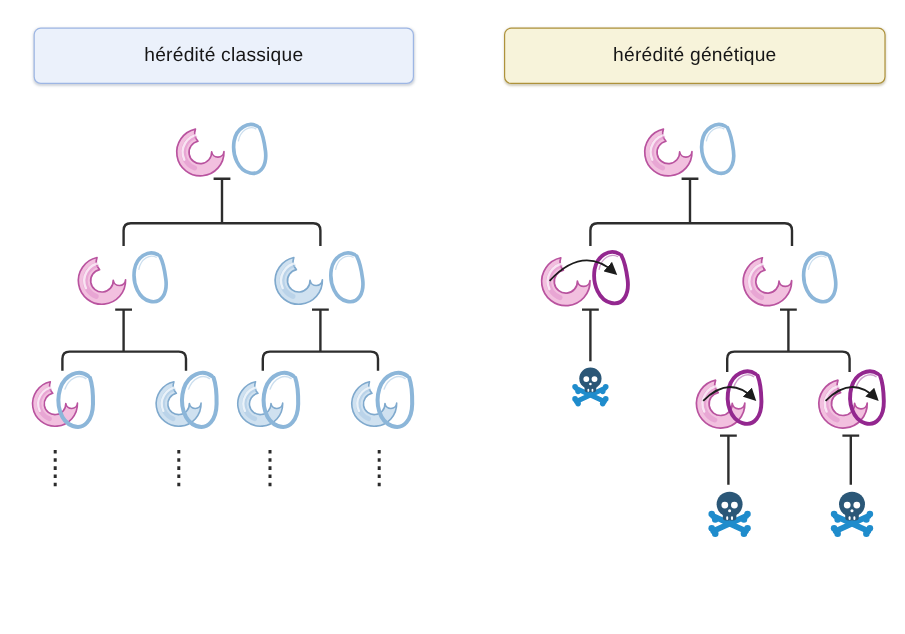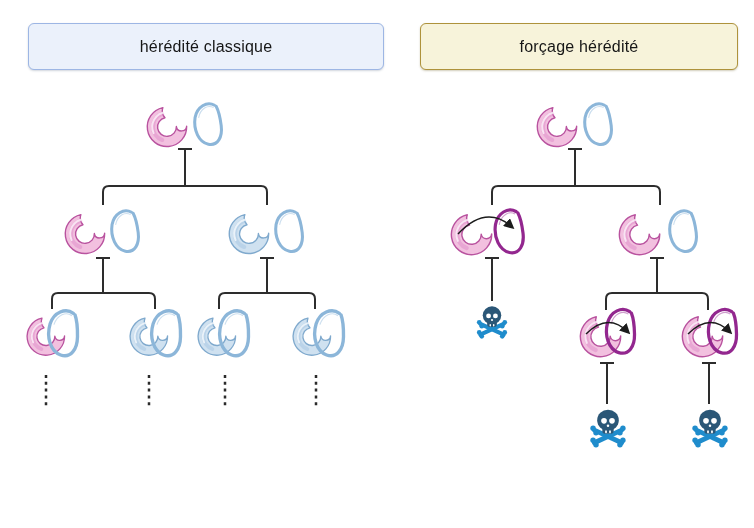--- a/index.html
+++ b/index.html
@@ -6,21 +6,21 @@
   .stage {
     position:relative; width:754px; height:528px; background:#ffffff;
     font-family:"Liberation Sans", sans-serif; overflow:hidden;
   }
   .label-box {
     position:absolute; top:23px; height:47px; box-sizing:border-box;
     display:flex; align-items:center; justify-content:center;
     font-size:16px; color:#161616; border-radius:6px; letter-spacing:.2px;
   }
   .label-left {
-    left:28px; width:356px; background:#ebf1fb;
+    left:28px; width:317px; background:#ebf1fb;
     border:1.5px solid #9db6e4; box-shadow:0 1px 2px rgba(100,115,140,.30);
   }
   .label-right {
     left:420px; width:318px; background:#f7f3da;
     border:1.5px solid #ae923b; box-shadow:0 1px 2px rgba(120,110,60,.35);
   }
   svg.diagram { position:absolute; left:0; top:0; }
   .treeline { stroke:#2d2d2d; stroke-width:2; fill:none; stroke-linecap:butt; }
   .dots { stroke:#2b2b2b; stroke-width:2.5; fill:none; stroke-dasharray:3 3.8; }
   .arrow { stroke:#1c1c1c; stroke-width:1.5; fill:none; }
@@ -32,21 +32,21 @@
 </style>
 </head>
 <body>
 
 <div class="stage">
 
   <div class="label-box label-left">
     <span>hérédité classique</span>
   </div>
   <div class="label-box label-right">
-    <span>forçage hérédité</span>
+    <span>hérédité génétique</span>
   </div>
 
   <svg class="diagram" width="754" height="528" viewBox="0 0 754 528">
     <defs>
       <linearGradient id="dg" x1="0" y1="0" x2="0" y2="1">
         <stop offset="0%" stop-color="#dedede"></stop>
         <stop offset="35%" stop-color="#8a8a8a"></stop>
         <stop offset="70%" stop-color="#555555"></stop>
         <stop offset="100%" stop-color="#414141"></stop>
       </linearGradient>

